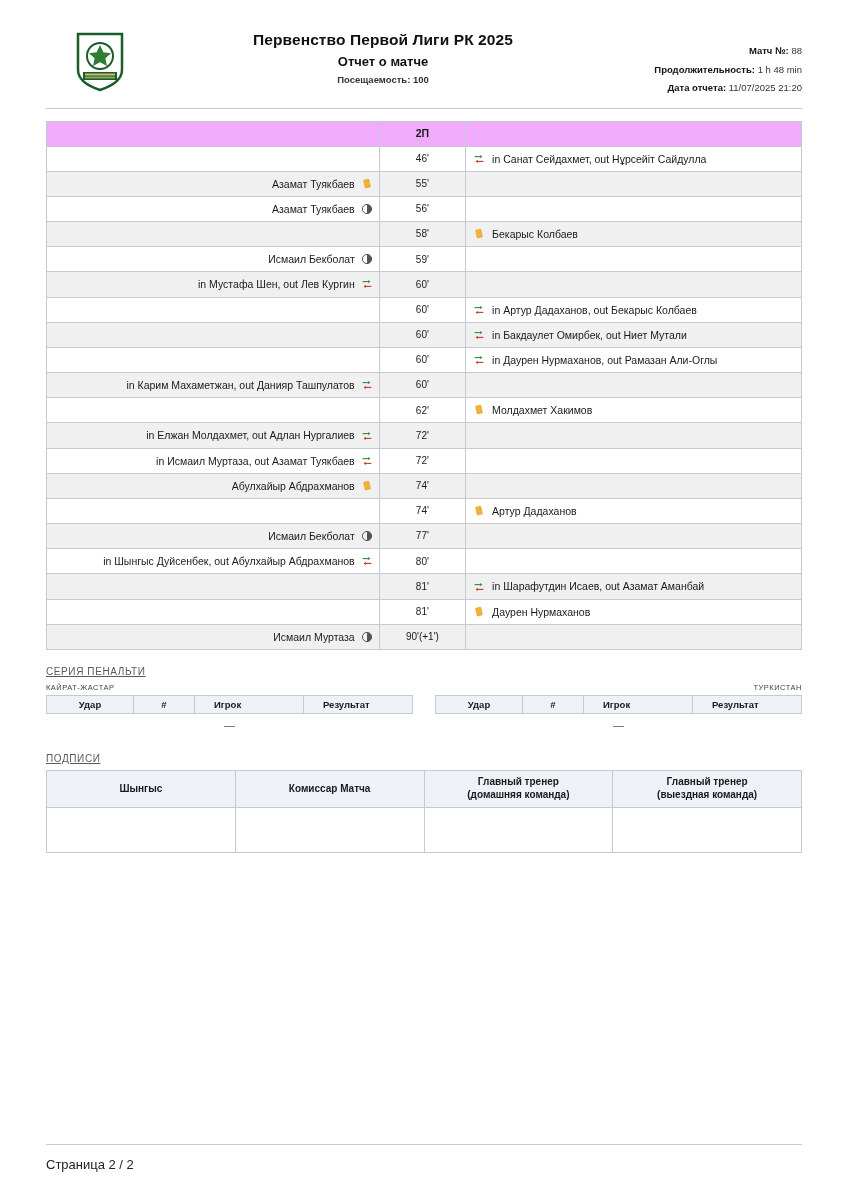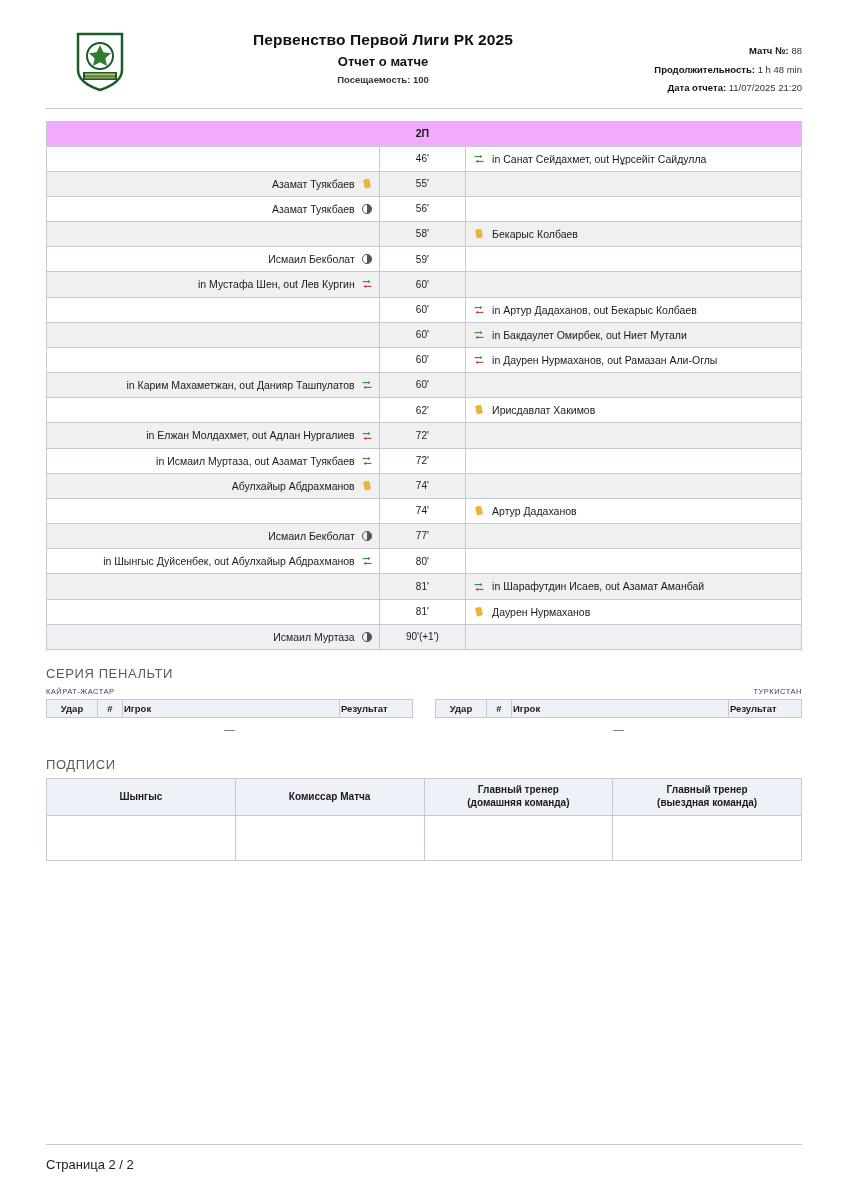--- a/index.html
+++ b/index.html
@@ -144,25 +144,26 @@
     width: 12px;
     height: 12px;
     display: inline-block;
     line-height: 0;
   }
   td.home .ev-icon { right: 6px; }
   td.away .ev-icon { left: 7px; }
 
   
   .section-label {
-    font-size: 13px;
+    font-size: 10px;
     letter-spacing: 0.6px;
     color: #5a5a5a;
     text-transform: uppercase;
     margin: 16px 0 6px 0;
+    text-decoration: underline;
   }
   .pen-wrap {
     display: flex;
     gap: 22px;
   }
   .pen-col { flex: 1 1 0; }
   .pen-team {
     font-size: 7.5px;
     letter-spacing: 0.5px;
     color: #444;
@@ -172,21 +173,21 @@
   .pen-team.right { text-align: right; }
   .pen-table {
     width: 100%;
     border-collapse: collapse;
     font-size: 9.5px;
     table-layout: fixed;
   }
   .pen-table th {
     background: #eef1f7;
     border: 1px solid #c6c9d2;
-    padding: 3px 1px;
+    padding: 3px 19px;
     font-weight: bold;
     font-size: 9.5px;
     text-align: left;
   }
   .pen-table th.c-shot { width: 48px; text-align: center; }
   .pen-table th.c-num  { width: 22px; text-align: center; }
   .pen-table th.c-res  { width: 70px; text-align: left; }
   .pen-empty {
     text-align: center;
     font-size: 11px;
@@ -388,21 +389,21 @@
           <td class="min">60'</td>
           <td class="away"><span></span></td>
         </tr>
         <tr class="odd">
           <td class="home"><span></span></td>
           <td class="min">62'</td>
           <td class="away"><span class="ev-icon"><svg width="12" height="12" viewBox="0 0 12 12">
                 <g transform="rotate(-12 6 6)">
                   <rect x="3.4" y="1.6" width="5.4" height="8" rx="0.8" fill="#f2b233" stroke="#d79e17" stroke-width="0.5"></rect>
                 </g>
-              </svg></span><span>Ирисдавлат Хакимов</span></td>
+              </svg></span><span>Молдахмет Хакимов</span></td>
         </tr>
         <tr class="even">
           <td class="home"><span>in Елжан Молдахмет, out Адлан Нургалиев</span><span class="ev-icon"><svg width="12" height="12" viewBox="0 0 12 12">
                 <path d="M1.6 3.6 h6.2" stroke="#2e8b3a" stroke-width="1.1" fill="none"></path>
                 <path d="M7.2 1.9 l2.2 1.7 -2.2 1.7 z" fill="#2e8b3a"></path>
                 <path d="M10.4 8.4 h-6.2" stroke="#c0392b" stroke-width="1.1" fill="none"></path>
                 <path d="M4.8 6.7 l-2.2 1.7 2.2 1.7 z" fill="#c0392b"></path>
               </svg></span></td>
           <td class="min">72'</td>
           <td class="away"><span></span></td>

